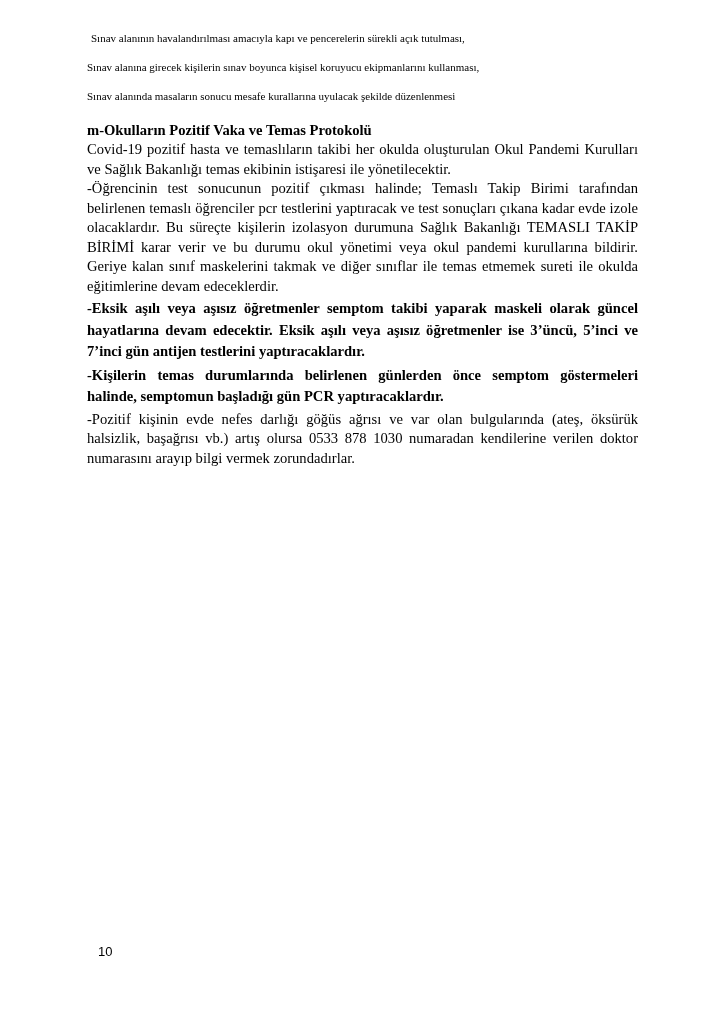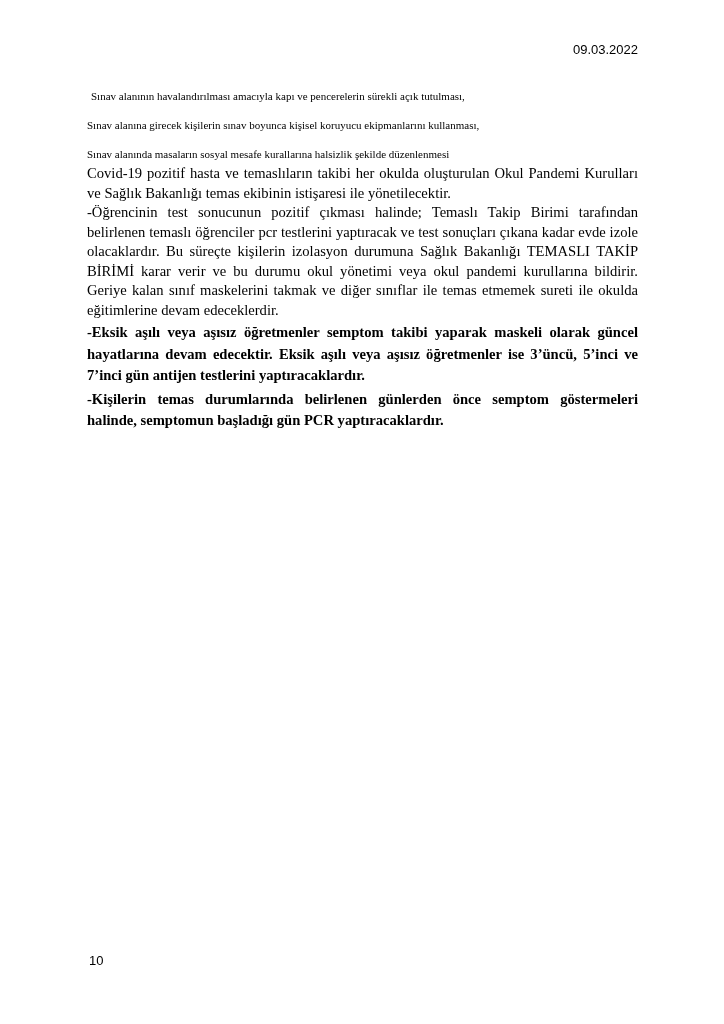--- a/index.html
+++ b/index.html
@@ -59,45 +59,45 @@
   .para.gap-lg { margin-top: 36px; }
   .para.gap-xs { margin-top: 2px; }
   .para.bold {
     font-weight: bold;
     line-height: 21.5px;
   }
   .para.bold.gap-first { margin-top: 12px; }
 
   .page-number {
     position: absolute;
-    left: 89px;
+    left: 98px;
     top: 944px;
     font-family: "Liberation Sans", sans-serif;
     font-size: 13px;
     line-height: 16px;
-    margin-top: 9px;
   }
 </style>
 </head>
 <body>
 
 <div class="page">
   <div class="content">
 
-    <div class="date">09.03.2022</div>
 
     <p class="intro first">Sınav alanının havalandırılması amacıyla kapı ve pencerelerin sürekli açık tutulması,</p>
     <p class="intro">Sınav alanına girecek kişilerin sınav boyunca kişisel koruyucu ekipmanlarını kullanması,</p>
-    <p class="intro">Sınav alanında masaların sosyal mesafe kurallarına halsizlik şekilde düzenlenmesi</p>
+    <p class="intro">Sınav alanında masaların sonucu mesafe kurallarına uyulacak şekilde düzenlenmesi</p>
 
+    <p class="heading">m-Okulların Pozitif Vaka ve Temas Protokolü</p>
 
     <p class="para gap-sm">Covid-19 pozitif hasta ve temaslıların takibi her okulda oluşturulan Okul Pandemi Kurulları ve Sağlık Bakanlığı temas ekibinin istişaresi ile yönetilecektir.</p>
 
     <p class="para">-Öğrencinin test sonucunun pozitif çıkması halinde; Temaslı Takip Birimi tarafından belirlenen temaslı öğrenciler pcr testlerini yaptıracak ve test sonuçları çıkana kadar evde izole olacaklardır. Bu süreçte kişilerin izolasyon durumuna Sağlık Bakanlığı TEMASLI TAKİP BİRİMİ karar verir ve bu durumu okul yönetimi veya okul pandemi kurullarına bildirir. Geriye kalan sınıf maskelerini takmak ve diğer sınıflar ile temas etmemek sureti ile okulda eğitimlerine devam edeceklerdir.</p>
 
     <p class="para bold gap-sm">-Eksik aşılı veya aşısız öğretmenler semptom takibi yaparak maskeli olarak güncel hayatlarına devam edecektir. Eksik aşılı veya aşısız öğretmenler ise 3’üncü, 5’inci ve 7’inci gün antijen testlerini yaptıracaklardır.</p>
     <p class="para bold gap-sm">-Kişilerin temas durumlarında belirlenen günlerden önce semptom göstermeleri halinde, semptomun başladığı gün PCR yaptıracaklardır.</p>
 
+    <p class="para gap-xs">-Pozitif kişinin evde nefes darlığı göğüs ağrısı ve var olan bulgularında (ateş, öksürük halsizlik, başağrısı vb.) artış olursa 0533 878 1030 numaradan kendilerine verilen doktor numarasını arayıp bilgi vermek zorundadırlar.</p>
 
   </div>
 
   <div class="page-number">10</div>
 </div>
 
 </body></html>

